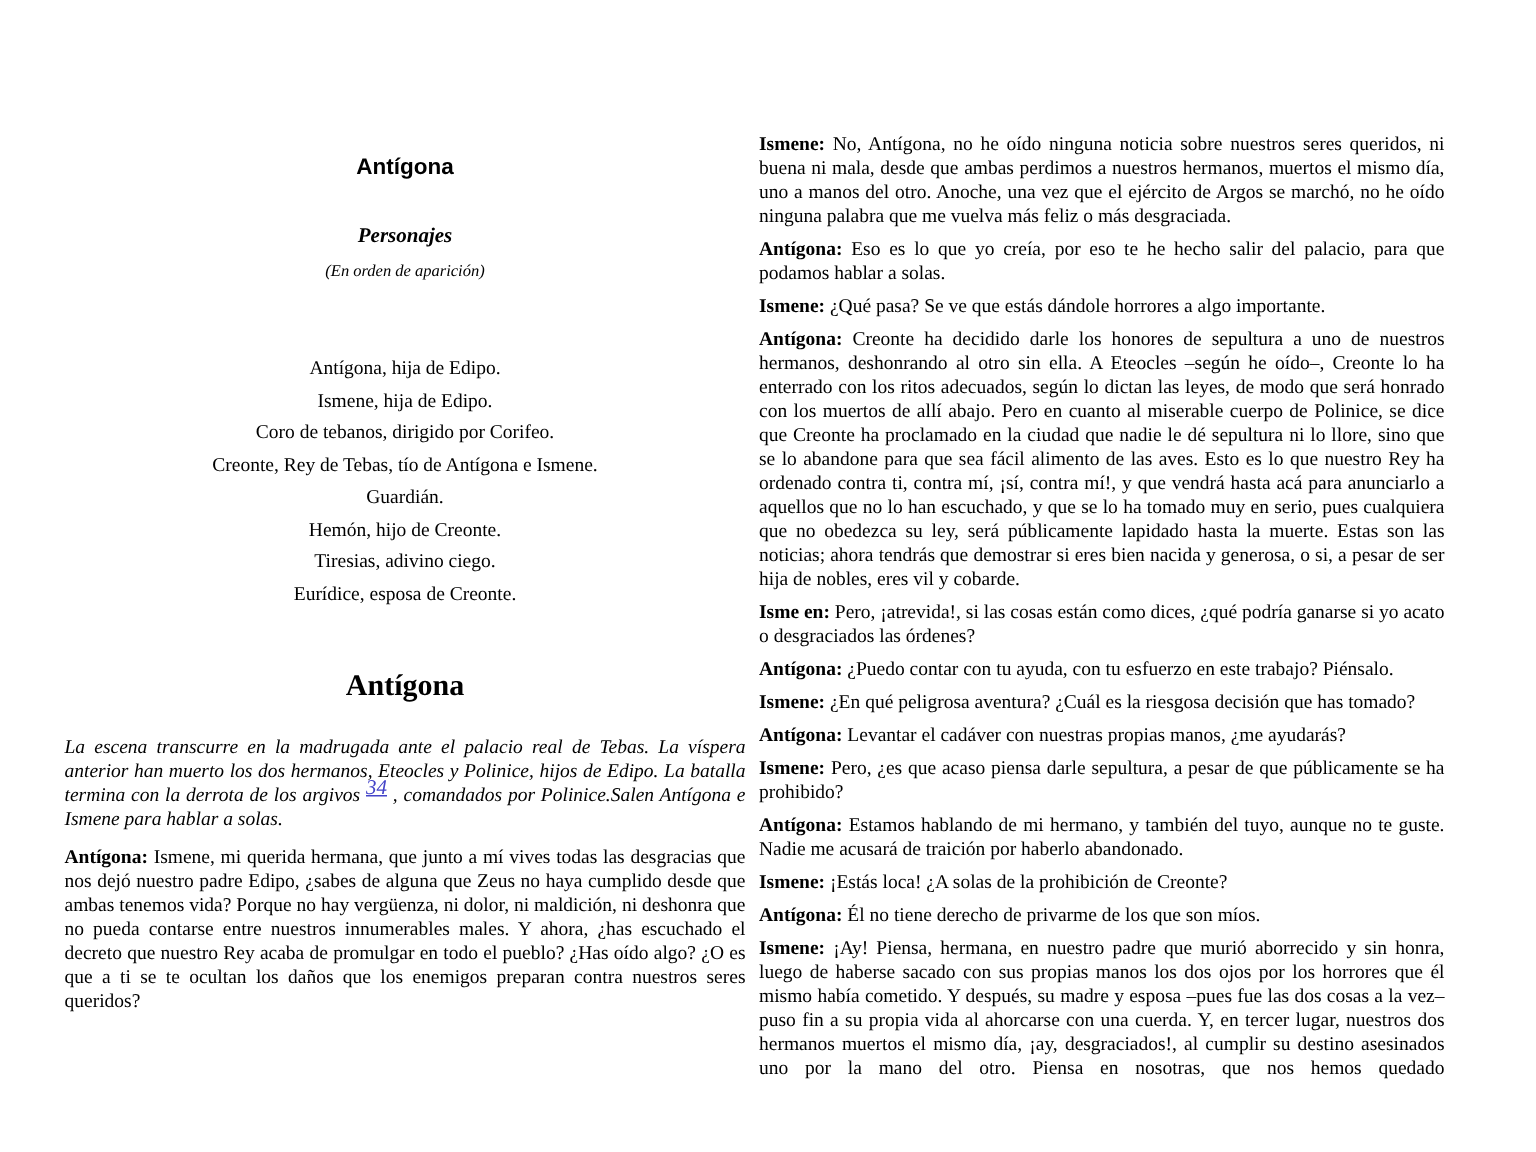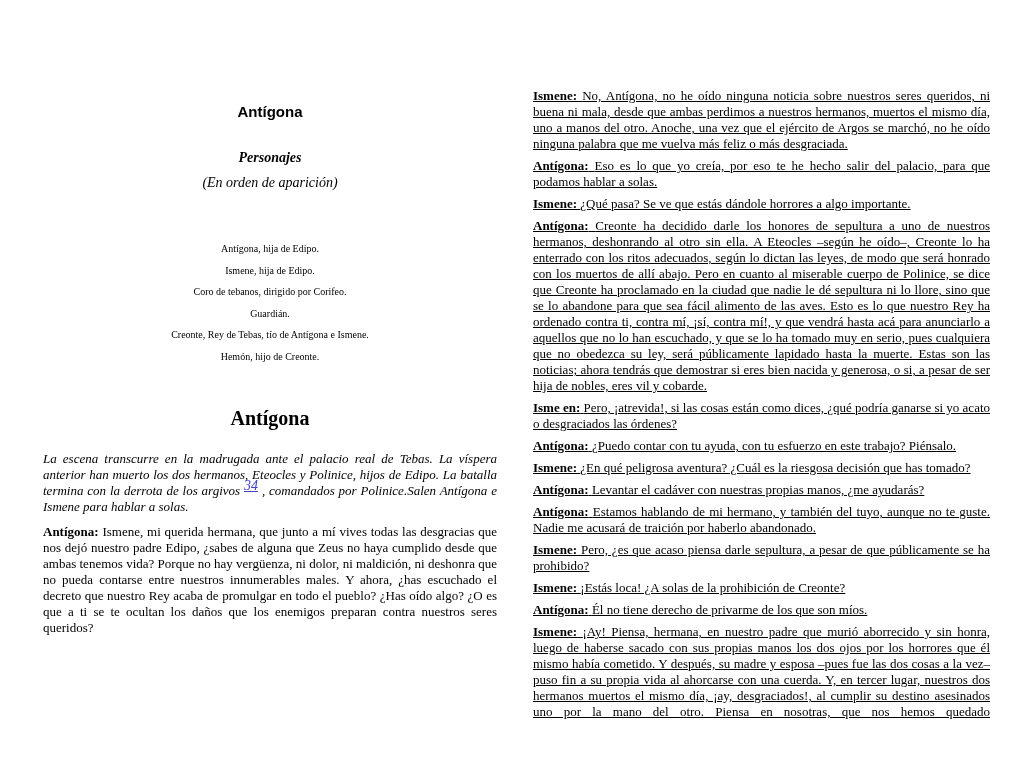--- a/index.html
+++ b/index.html
@@ -3,38 +3,38 @@
 <meta charset="utf-8">
 <style>
   html,body { margin:0; padding:0; background:#ffffff; }
   .page {
     position:relative; width:1024px; height:768px;
     background:#ffffff; color:#000000; overflow:hidden;
     font-family:"Liberation Serif", serif;
   }
   .col { position:absolute; top:0; }
   .col-left  { left:43px;  width:454px; }
-  .col-right { left:533px; top:88px; width:457px;text-decoration:underline; }
+  .col-right { left:506px; top:88px; width:457px; }
 
   .title-sans {
     font-family:"Liberation Sans", sans-serif;
     font-size:15px; font-weight:bold; text-align:center;
     margin:103px 0 0 0;
   }
   .personajes {
     font-size:14px; font-weight:bold; font-style:italic;
     text-align:center; margin:30px 0 0 0;
   }
   .order-note {
-    font-size:14px; font-style:italic; text-align:center;
+    font-size:11px; font-style:italic; text-align:center;
     margin-top:9px;
   }
   .cast-list {
     margin-top:47px; text-align:center;
-    font-size:10px; line-height:21.5px;
+    font-size:13px; line-height:21.5px;
   }
   .title-serif {
     font-size:20px; font-weight:bold; text-align:center;
     margin:40px 0 0 0;
   }
   .stage {
     font-style:italic; text-align:justify;
     font-size:13px; line-height:16px;
     margin:21px 0 0 0;
   }
@@ -59,41 +59,43 @@
 
   <div class="col col-left">
     <div class="title-sans">Antígona</div>
     <div class="personajes">Personajes</div>
     <div class="order-note">(En orden de aparición)</div>
 
     <div class="cast-list">
       <div>Antígona, hija de Edipo.</div>
       <div>Ismene, hija de Edipo.</div>
       <div>Coro de tebanos, dirigido por Corifeo.</div>
+      <div>Creonte, Rey de Tebas, tío de Antígona e Ismene.</div>
       <div>Guardián.</div>
-      <div>Creonte, Rey de Tebas, tío de Antígona e Ismene.</div>
       <div>Hemón, hijo de Creonte.</div>
+      <div>Tiresias, adivino ciego.</div>
+      <div>Eurídice, esposa de Creonte.</div>
     </div>
 
     <div class="title-serif">Antígona</div>
 
     <p class="stage"><span>La escena transcurre en la madrugada ante el palacio real de Tebas. La víspera anterior han muerto los dos hermanos, Eteocles y Polinice, hijos de Edipo. La batalla termina con la derrota de los argivos </span><sup class="fn"><a class="footnote">34</a></sup><span> , comandados por Polinice.</span><span>Salen Antígona e Ismene para hablar a solas.</span></p>
 
     <p class="dialogue"><b class="speaker">Antígona:</b> <span>Ismene, mi querida hermana, que junto a mí vives todas las desgracias que nos dejó nuestro padre Edipo, ¿sabes de alguna que Zeus no haya cumplido desde que ambas tenemos vida? Porque no hay vergüenza, ni dolor, ni maldición, ni deshonra que no pueda contarse entre nuestros innumerables males. Y ahora, ¿has escuchado el decreto que nuestro Rey acaba de promulgar en todo el pueblo? ¿Has oído algo? ¿O es que a ti se te ocultan los daños que los enemigos preparan contra nuestros seres queridos?</span></p>
   </div>
 
   <div class="col col-right">
     <p class="dialogue"><b class="speaker">Ismene:</b> <span>No, Antígona, no he oído ninguna noticia sobre nuestros seres queridos, ni buena ni mala, desde que ambas perdimos a nuestros hermanos, muertos el mismo día, uno a manos del otro. Anoche, una vez que el ejército de Argos se marchó, no he oído ninguna palabra que me vuelva más feliz o más desgraciada.</span></p>
     <p class="dialogue"><b class="speaker">Antígona:</b> <span>Eso es lo que yo creía, por eso te he hecho salir del palacio, para que podamos hablar a solas.</span></p>
     <p class="dialogue"><b class="speaker">Ismene:</b> <span>¿Qué pasa? Se ve que estás dándole horrores a algo importante.</span></p>
     <p class="dialogue"><b class="speaker">Antígona:</b> <span>Creonte ha decidido darle los honores de sepultura a uno de nuestros hermanos, deshonrando al otro sin ella. A Eteocles –según he oído–, Creonte lo ha enterrado con los ritos adecuados, según lo dictan las leyes, de modo que será honrado con los muertos de allí abajo. Pero en cuanto al miserable cuerpo de Polinice, se dice que Creonte ha proclamado en la ciudad que nadie le dé sepultura ni lo llore, sino que se lo abandone para que sea fácil alimento de las aves. Esto es lo que nuestro Rey ha ordenado contra ti, contra mí, ¡sí, contra mí!, y que vendrá hasta acá para anunciarlo a aquellos que no lo han escuchado, y que se lo ha tomado muy en serio, pues cualquiera que no obedezca su ley, será públicamente lapidado hasta la muerte. Estas son las noticias; ahora tendrás que demostrar si eres bien nacida y generosa, o si, a pesar de ser hija de nobles, eres vil y cobarde.</span></p>
     <p class="dialogue"><b class="speaker">Isme en:</b> <span>Pero, ¡atrevida!, si las cosas están como dices, ¿qué podría ganarse si yo acato o desgraciados las órdenes?</span></p>
     <p class="dialogue"><b class="speaker">Antígona:</b> <span>¿Puedo contar con tu ayuda, con tu esfuerzo en este trabajo? Piénsalo.</span></p>
     <p class="dialogue"><b class="speaker">Ismene:</b> <span>¿En qué peligrosa aventura? ¿Cuál es la riesgosa decisión que has tomado?</span></p>
     <p class="dialogue"><b class="speaker">Antígona:</b> <span>Levantar el cadáver con nuestras propias manos, ¿me ayudarás?</span></p>
+    <p class="dialogue"><b class="speaker">Ismene:</b> <span>Pero, ¿es que acaso piensa darle sepultura, a pesar de que públicamente se ha prohibido?</span></p>
     <p class="dialogue"><b class="speaker">Antígona:</b> <span>Estamos hablando de mi hermano, y también del tuyo, aunque no te guste. Nadie me acusará de traición por haberlo abandonado.</span></p>
-    <p class="dialogue"><b class="speaker">Ismene:</b> <span>Pero, ¿es que acaso piensa darle sepultura, a pesar de que públicamente se ha prohibido?</span></p>
     <p class="dialogue"><b class="speaker">Ismene:</b> <span>¡Estás loca! ¿A solas de la prohibición de Creonte?</span></p>
     <p class="dialogue"><b class="speaker">Antígona:</b> <span>Él no tiene derecho de privarme de los que son míos.</span></p>
     <p class="dialogue cut"><b class="speaker">Ismene:</b> <span>¡Ay! Piensa, hermana, en nuestro padre que murió aborrecido y sin honra, luego de haberse sacado con sus propias manos los dos ojos por los horrores que él mismo había cometido. Y después, su madre y esposa –pues fue las dos cosas a la vez– puso fin a su propia vida al ahorcarse con una cuerda. Y, en tercer lugar, nuestros dos hermanos muertos el mismo día, ¡ay, desgraciados!, al cumplir su destino asesinados uno por la mano del otro. Piensa en nosotras, que nos hemos quedado</span></p>
   </div>
 
 </div>
 
 </body></html>

